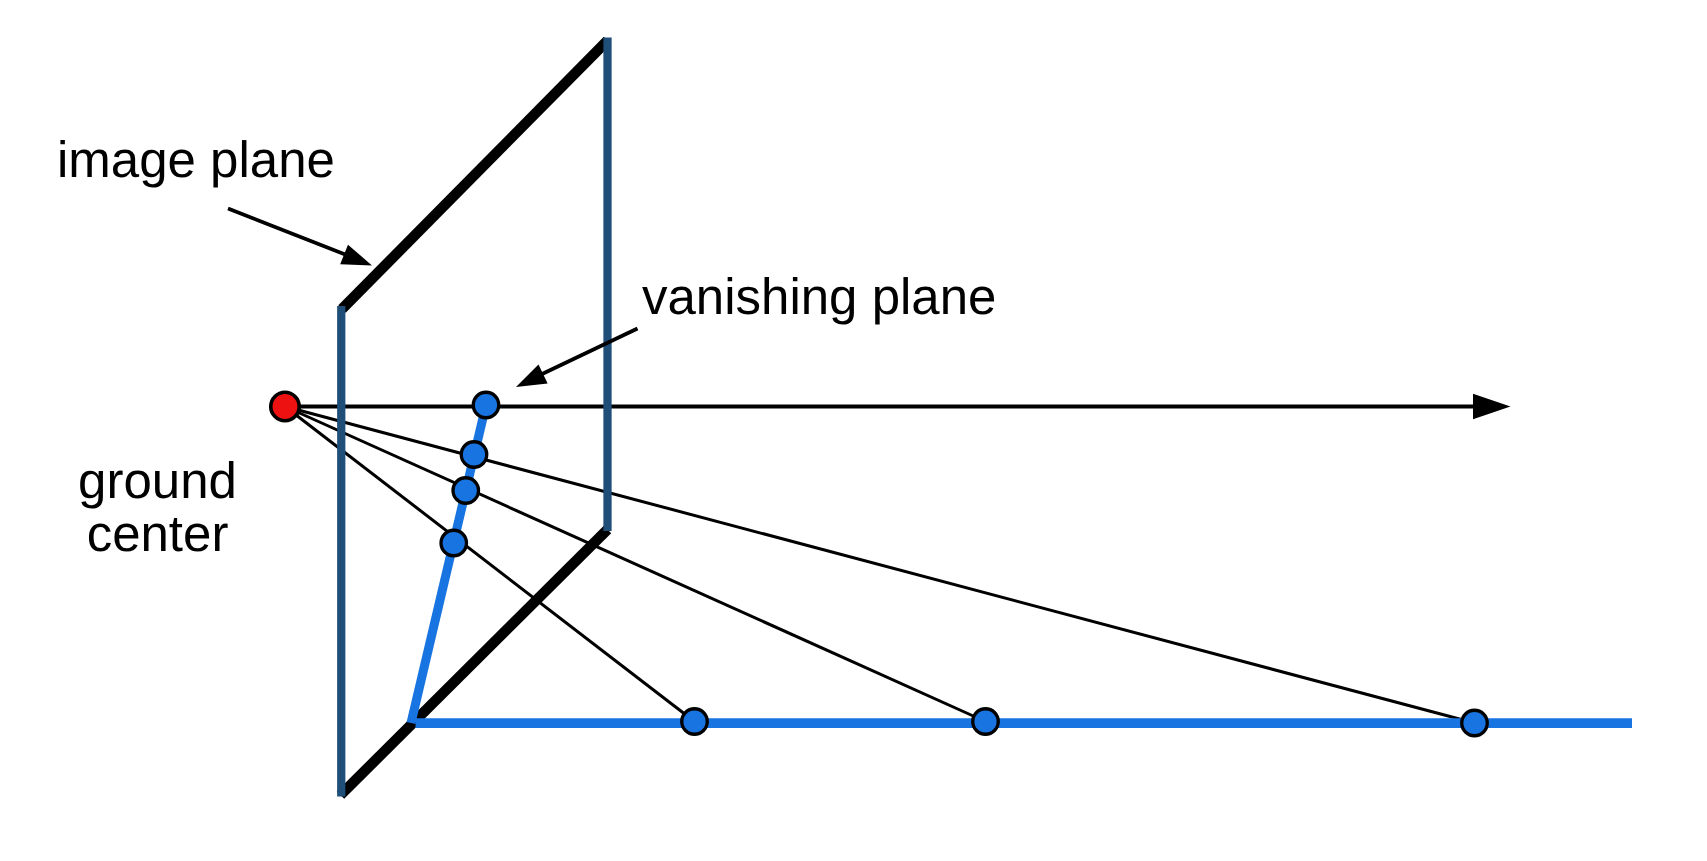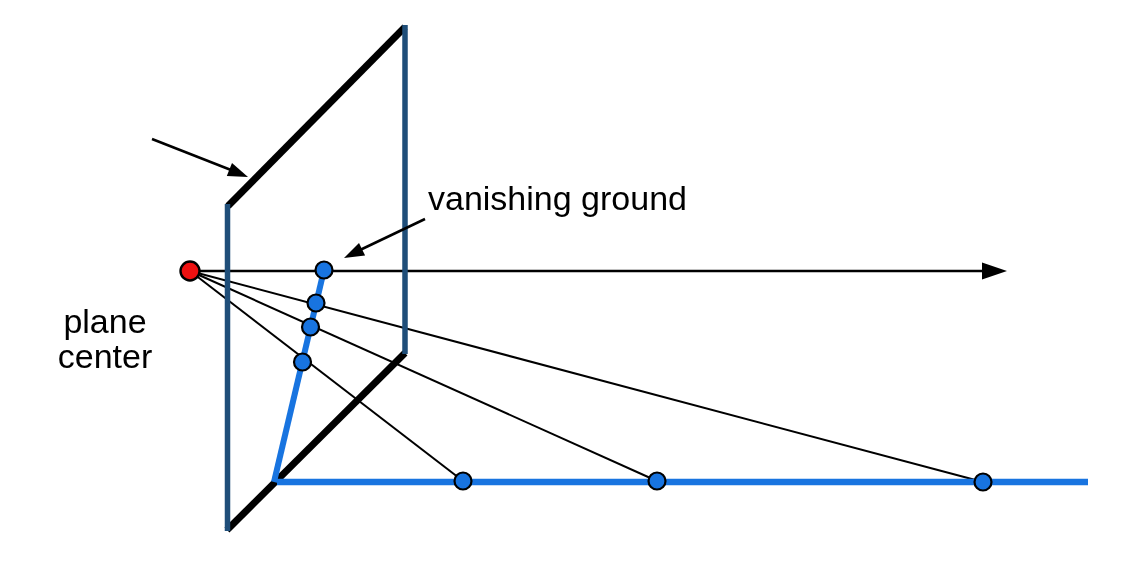--- a/index.html
+++ b/index.html
@@ -79,22 +79,23 @@
       <line x1="152" y1="139" x2="231" y2="170" stroke="#000000" stroke-width="2.5"></line>
       <polygon points="248,177 226.8,176.1 232.0,163.1" fill="#000000"></polygon>
     </g>
 
     <g>
       <line x1="425" y1="219" x2="360" y2="250" stroke="#000000" stroke-width="2.5"></line>
       <polygon points="344,258 359.0,243.0 365.1,255.6" fill="#000000"></polygon>
     </g>
   </svg>
 
+  <div class="label" style="left:38px; top:90px;">image plane</div>
 
-  <div class="label" style="left:428px; top:181px;">vanishing ground</div>
+  <div class="label" style="left:428px; top:181px;">vanishing plane</div>
 
   <div class="label centered" style="left:20px; top:304px; width:170px;">
-    <div>plane</div>
+    <div>ground</div>
     <div>center</div>
   </div>
 
 
 </div>
 
 </body></html>

